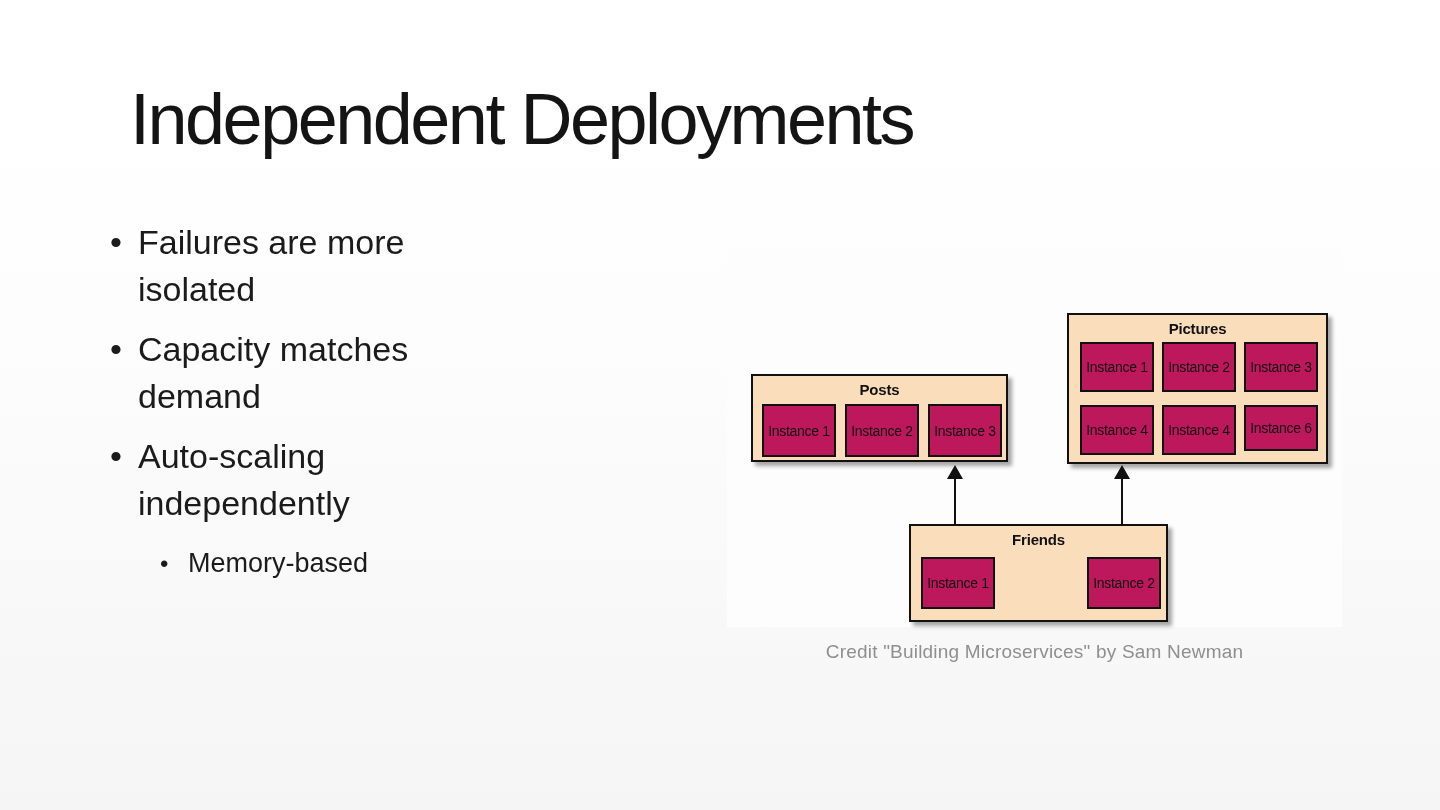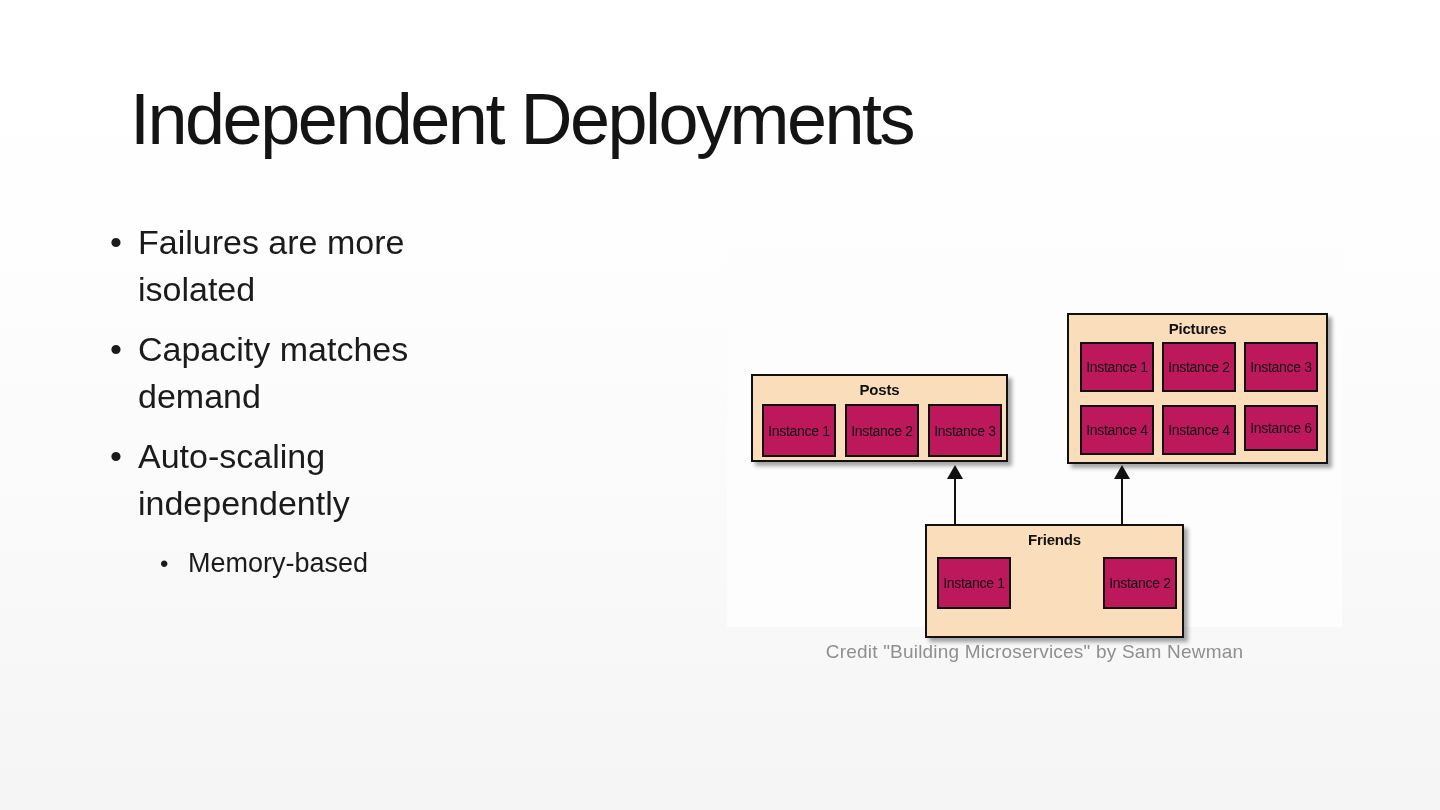--- a/index.html
+++ b/index.html
@@ -103,21 +103,21 @@
     justify-content: center;
     font-size: 14px;
     letter-spacing: -0.3px;
     color: #111;
     white-space: nowrap;
     text-align: right;
   }
 
   #svc-posts    { left: 24px;  top: 127px; width: 257px; height: 88px; }
   #svc-pictures { left: 340px; top: 66px;  width: 261px; height: 151px; }
-  #svc-friends  { left: 198px; top: 277px; width: 259px; height: 114px; }
+  #svc-friends  { left: 182px; top: 277px; width: 259px; height: 98px; }
 
   
   #posts-i1 { left: 9px;   top: 28px; width: 74px; height: 53px; }
   #posts-i2 { left: 92px;  top: 28px; width: 74px; height: 53px; }
   #posts-i3 { left: 175px; top: 28px; width: 74px; height: 53px; }
 
   
   #pic-i1 { left: 11px;  top: 27px; width: 74px; height: 50px; }
   #pic-i2 { left: 93px;  top: 27px; width: 74px; height: 50px; }
   #pic-i3 { left: 175px; top: 27px; width: 74px; height: 50px; }

